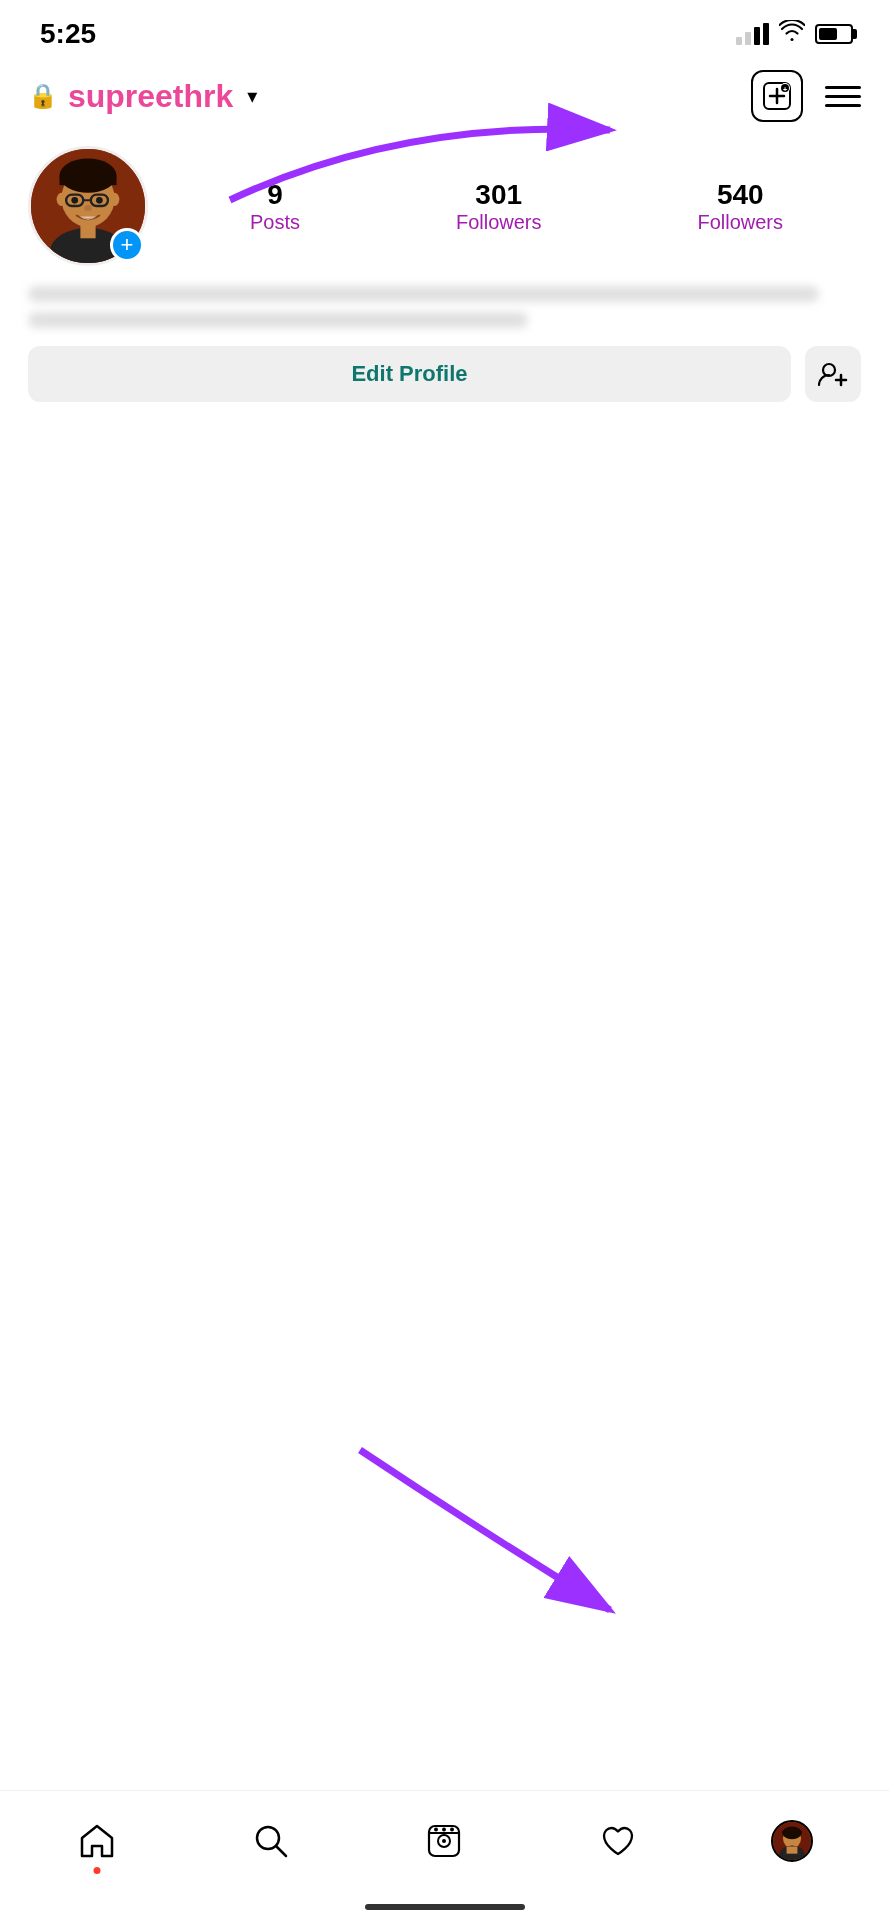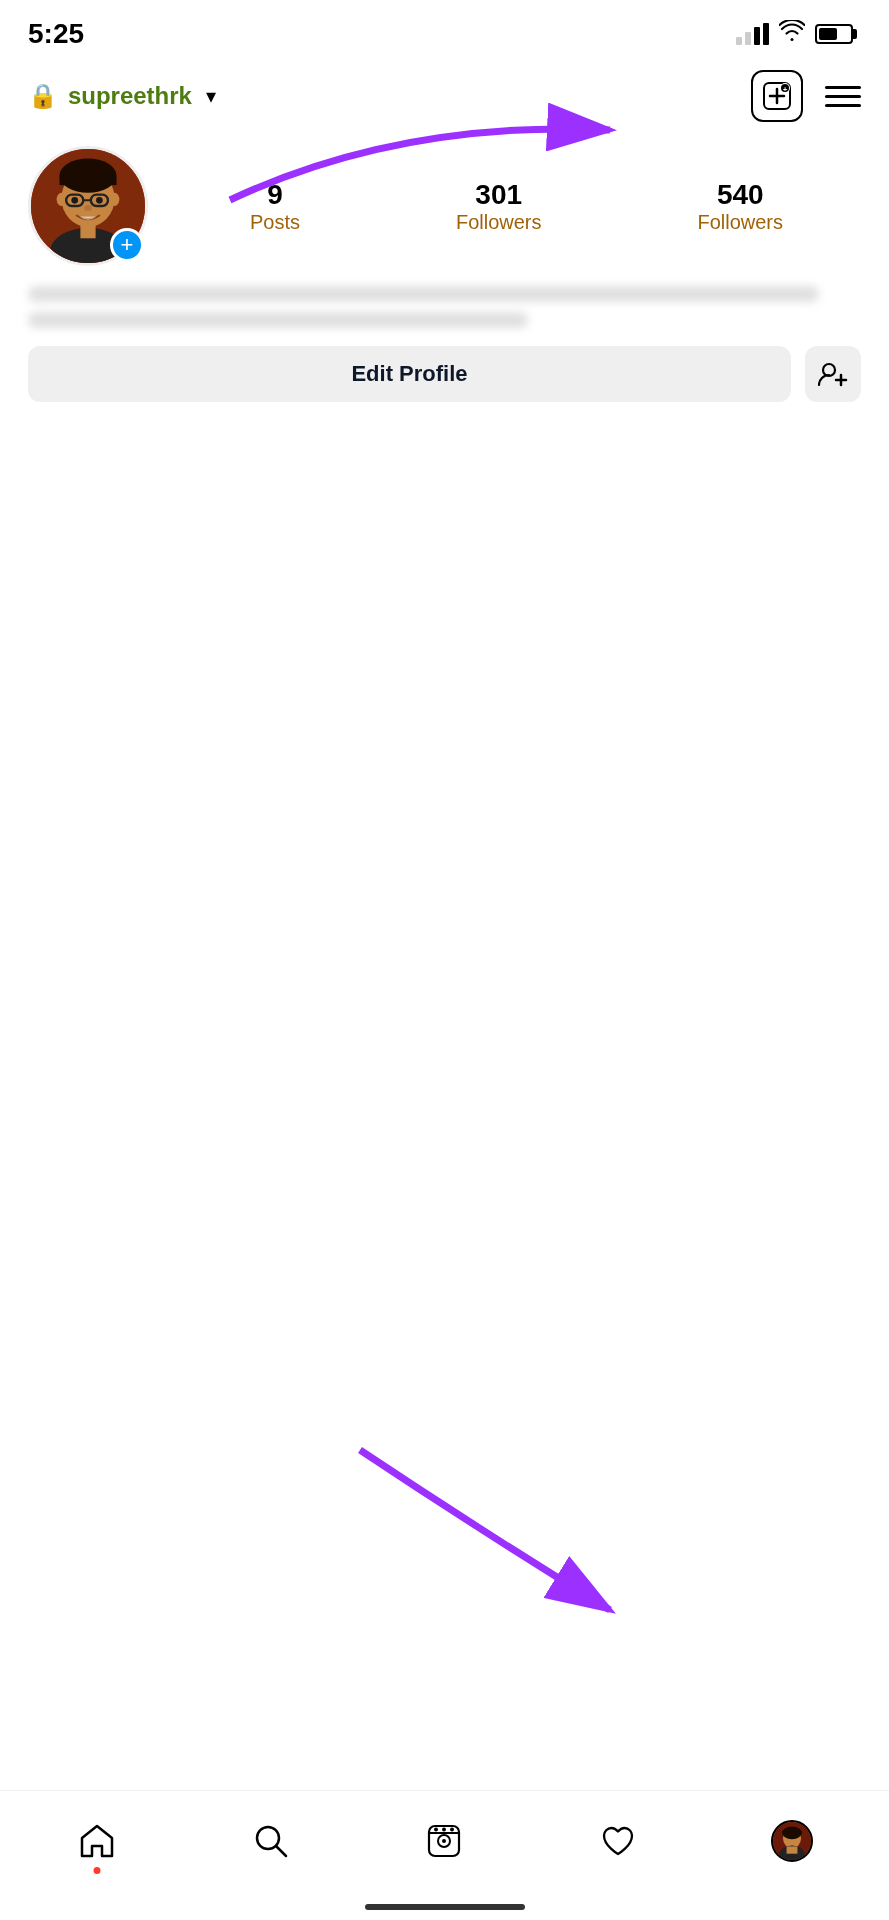--- a/index.html
+++ b/index.html
@@ -11,21 +11,21 @@
       font-family: -apple-system, BlinkMacSystemFont, 'Segoe UI', sans-serif;
       position: relative;
       overflow-x: hidden;
     }
 
     
     .status-bar {
       display: flex;
       justify-content: space-between;
       align-items: center;
-      padding: 18px 36px 10px 28px;
+      padding: 18px 36px 10px 40px;
       height: 60px;
     }
     .status-time {
       font-size: 28px;
       font-weight: 600;
       color: #000;
     }
     .status-icons {
       display: flex;
       align-items: center;
@@ -86,23 +86,23 @@
     .header-left {
       display: flex;
       align-items: center;
       gap: 10px;
     }
     .lock-icon {
       font-size: 24px;
       color: #000;
     }
     .username {
-      font-size: 24px;
+      font-size: 32px;
       font-weight: 700;
-      color: #4d7c0f;
+      color: #ec4899;
     }
     .chevron-down {
       font-size: 20px;
       color: #000;
       margin-left: 4px;
     }
     .header-right {
       display: flex;
       align-items: center;
       gap: 22px;
@@ -191,21 +191,21 @@
       align-items: center;
       cursor: pointer;
     }
     .stat-number {
       font-size: 28px;
       font-weight: 700;
       color: #000;
     }
     .stat-label {
       font-size: 20px;
-      color: #a16207;
+      color: #a21caf;
     }
 
     
     .bio-section {
       margin-bottom: 18px;
     }
     .bio-line {
       height: 16px;
       background: #e0e0e0;
       border-radius: 8px;
@@ -221,21 +221,21 @@
       align-items: center;
     }
     .edit-profile-btn {
       flex: 1;
       height: 56px;
       background: #efefef;
       border: none;
       border-radius: 12px;
       font-size: 22px;
       font-weight: 600;
-      color: #0f172a;
+      color: #0f766e;
       cursor: pointer;
       display: flex;
       align-items: center;
       justify-content: center;
     }
     .add-friend-btn {
       width: 56px;
       height: 56px;
       background: #efefef;
       border: none;

